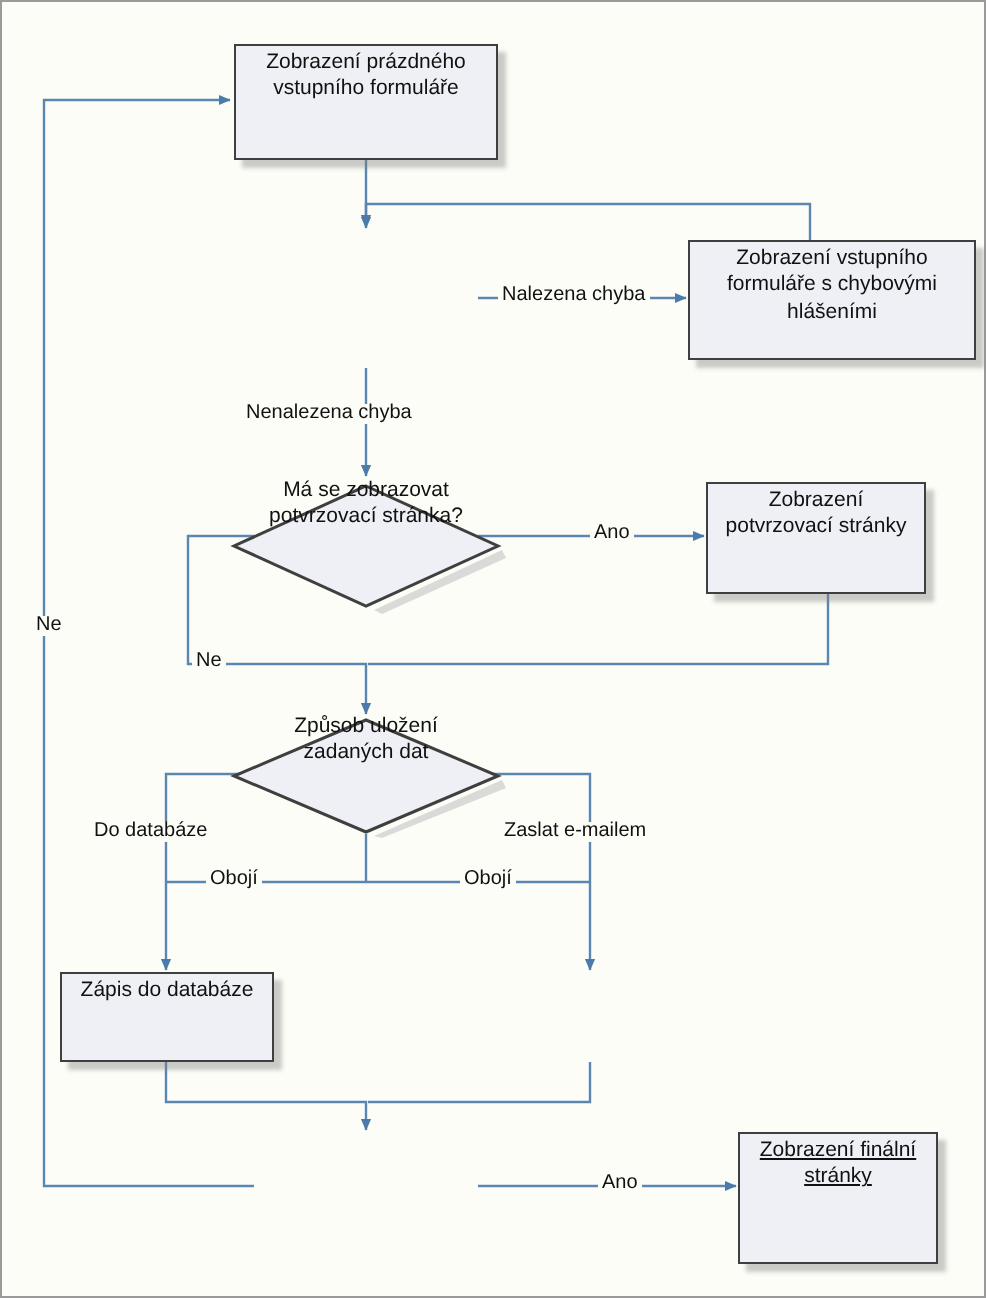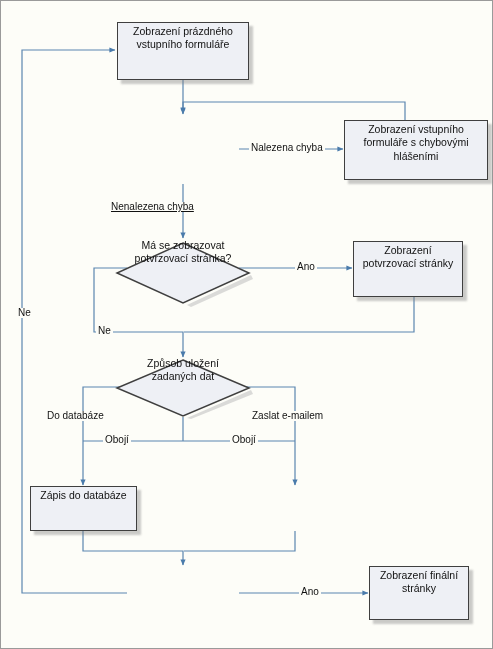--- a/index.html
+++ b/index.html
@@ -167,30 +167,30 @@
   </div>
 
   <div class="node proc" style="left:29px; top:485px; width:107px; height:45px;">
     <div>
       <span>Zápis do databáze</span>
     </div>
   </div>
 
 
 
-  <div class="node proc" style="left:368px; top:565px; width:100px; height:54px;">
+  <div class="node proc" style="left:368px; top:565px; width:100px; height:66px;text-decoration:underline;">
     <div>
       <span>Zobrazení finální</span><br>
       <span>stránky</span>
     </div>
   </div>
 
   <div class="elabel" style="left:248px; top:142px;">Nalezena chyba</div>
 
-  <div class="elabel" style="left:108px; top:201px;text-decoration:underline;">Nenalezena chyba</div>
+  <div class="elabel" style="left:120px; top:201px;">Nenalezena chyba</div>
 
   <div class="elabel" style="left:294px; top:261px;">Ano</div>
 
   <div class="elabel" style="left:95px; top:325px;">Ne</div>
 
   <div class="elabel" style="left:44px; top:410px;">Do databáze</div>
 
   <div class="elabel" style="left:249px; top:410px;">Zaslat e-mailem</div>
 
   <div class="elabel" style="left:102px; top:434px;">Obojí</div>

